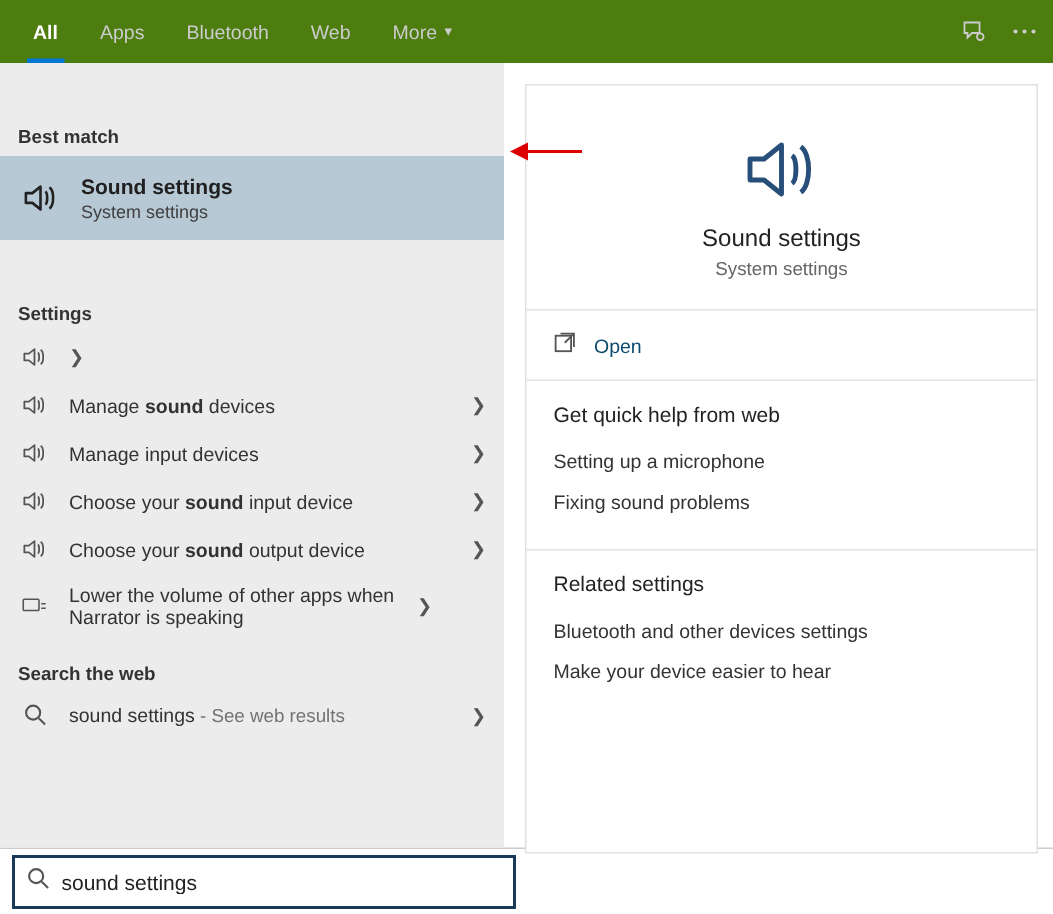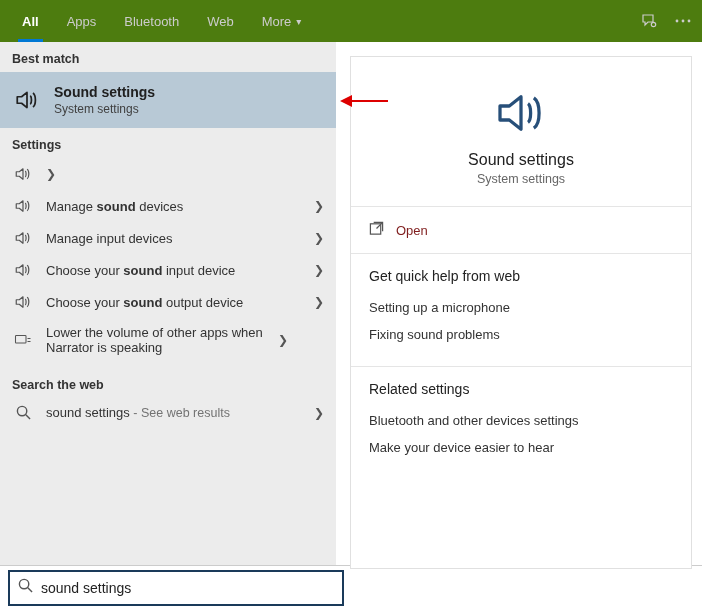--- a/index.html
+++ b/index.html
@@ -13,21 +13,21 @@
   .topbar .tab.active::after { content:""; position:absolute; left:10px; right:10px; bottom:0; height:3px; background:#0078d4; }
   .topbar .tab .chev { margin-left:5px; font-size:10px; }
   .topbar .spacer { flex:1; }
   .topbar .sysicons { display:flex; align-items:center; padding-right:10px; gap:16px; color:#ccc; }
   .topbar .sysicons .ic { width:18px; height:18px; display:flex; align-items:center; justify-content:center; cursor:pointer; }
 
   .body { display:flex; height: calc(609px - 42px - 44px); }
 
   
   .left { width: 336px; background:#ececec; position:relative; overflow:hidden; }
-  .sect-label { font-size:12.5px; font-weight:600; color:#333; padding:10px 12px 6px 12px; }
+  .sect-label { font-size:12.5px; font-weight:600; color:#333; padding:10px 12px 6px 12px;margin-top:32px; }
 
   .best { display:flex; align-items:center; gap:12px; background:#b8c9d6; padding:12px 12px; }
   .best .bicon { width:30px; display:flex; justify-content:center; }
   .best .btxt .line1 { font-size:14px; font-weight:600; color:#202020; }
   .best .btxt .line2 { font-size:12px; color:#404040; margin-top:2px; }
 
   .row { display:flex; align-items:center; padding:7px 12px; gap:12px; cursor:pointer; color:#333; font-size:13px; }
   .row .ricon { width:22px; display:flex; justify-content:center; color:#555; }
   .row .rlabel { flex:1; }
   .row .chev { color:#555; font-size:12px; }
@@ -36,21 +36,21 @@
   .webnote { color:#737373; font-size:12.5px; }
 
   
   .right { flex:1; padding:10px 0 0 0; }
   .card { border:1px solid #e0e0e0; margin:4px 10px 0 14px; height:100%; background:#fff; }
   .card .hero { display:flex; flex-direction:column; align-items:center; padding:28px 0 20px 0; }
   .hero-icon { color:#274f79; }
   .hero .t1 { font-size:16px; color:#222; margin-top:10px; }
   .hero .t2 { font-size:12.5px; color:#666; margin-top:3px; }
   .card .sep { height:1px; background:#e5e5e5; margin:0; }
-  .card .openrow { display:flex; align-items:center; gap:12px; padding:14px 18px; font-size:13px; color:#7f1d1d; cursor:pointer; }
+  .card .openrow { display:flex; align-items:center; gap:12px; padding:14px 18px; font-size:13px; color:#0c4a6e; cursor:pointer; }
   .card .block { padding:14px 18px 18px 18px; }
   .card .block .head { font-weight:400; font-size:14px; color:#222; margin-bottom:10px; }
   .card .linkline { font-size:13px; color:#333; padding:6px 0; cursor:pointer; }
 
   
   .searchbar { height:44px; border-top:1px solid #ccc; display:flex; align-items:center; padding:0 8px; background:#fff; }
   .searchbox { flex:0 0 336px; height:36px; border:2px solid #1a3a5a; display:flex; align-items:center; gap:8px; padding:0 8px; }
   .searchbox .sicon { color:#555; }
   .searchbox input { flex:1; border:none; outline:none; font-size:14px; color:#222; background:transparent; }
   @keyframes blink { 50% { opacity:0; } }

